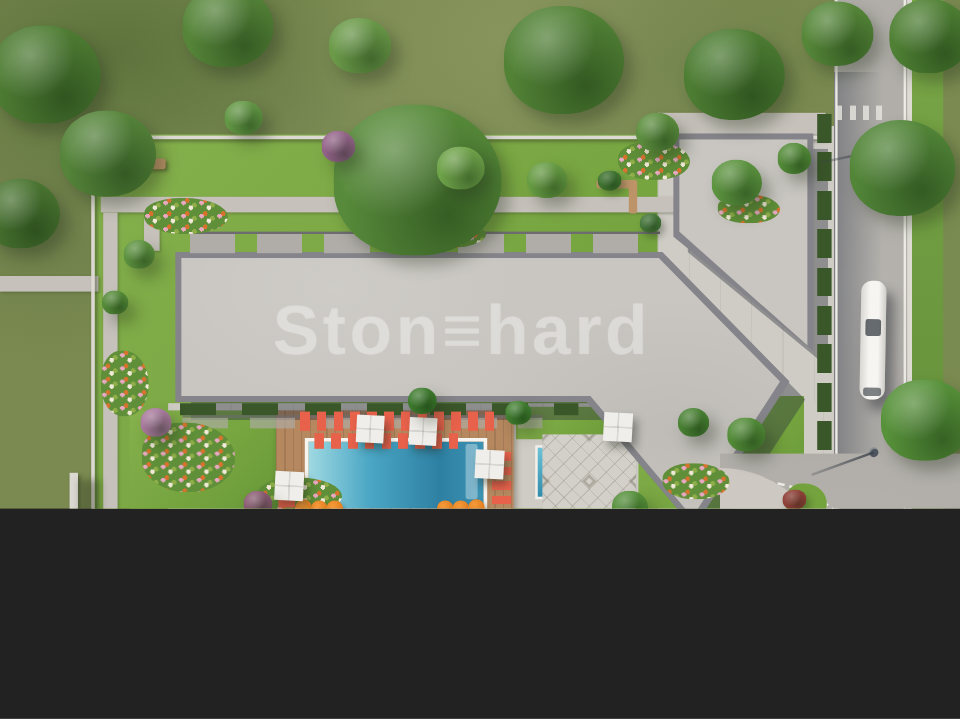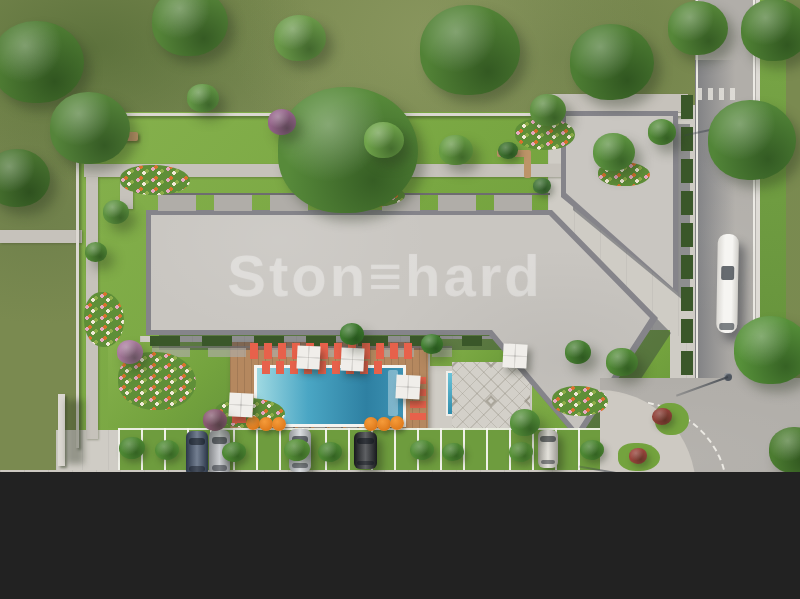--- a/index.html
+++ b/index.html
@@ -1,17 +1,17 @@
 <!DOCTYPE html>
 <html style="--meadow: #7a8a50; --lawn: #74a33e; --lawnLight: #86b14d; --paving: #cfccc5; --path: #c6c2bb; --road: #b1aea9; --sidewalk: #cdc9c2; --roofLight: #c9c6c1; --roofEdge: #85848a; --shadow: #2e3440; --deck: #b5885f; --coral: #e7614b; --orangeUmb: #e07b1c; --hedge: #3a5729;"><head>
 <meta charset="utf-8">
 <style>
   html,body{margin:0;padding:0;background:#222;}
   #canvas{
-    position:relative; width:800px; height:472px; overflow:hidden;
+    position:relative; width:800px; height:424px; overflow:hidden;
     font-family:"Liberation Sans", sans-serif;
     background-color:var(--meadow);
     background-image:
       radial-gradient(320px 200px at 12% 10%, rgba(70,95,45,.55), transparent 70%),
       radial-gradient(300px 220px at 55% 8%, rgba(152,162,108,.5), transparent 70%),
       radial-gradient(260px 200px at 30% 28%, rgba(125,140,90,.45), transparent 70%),
       radial-gradient(200px 160px at 5% 45%, rgba(100,118,70,.5), transparent 70%),
       radial-gradient(240px 160px at 92% 55%, rgba(120,140,80,.4), transparent 70%),
       radial-gradient(220px 150px at 70% 12%, rgba(96,115,64,.45), transparent 70%);
   }

